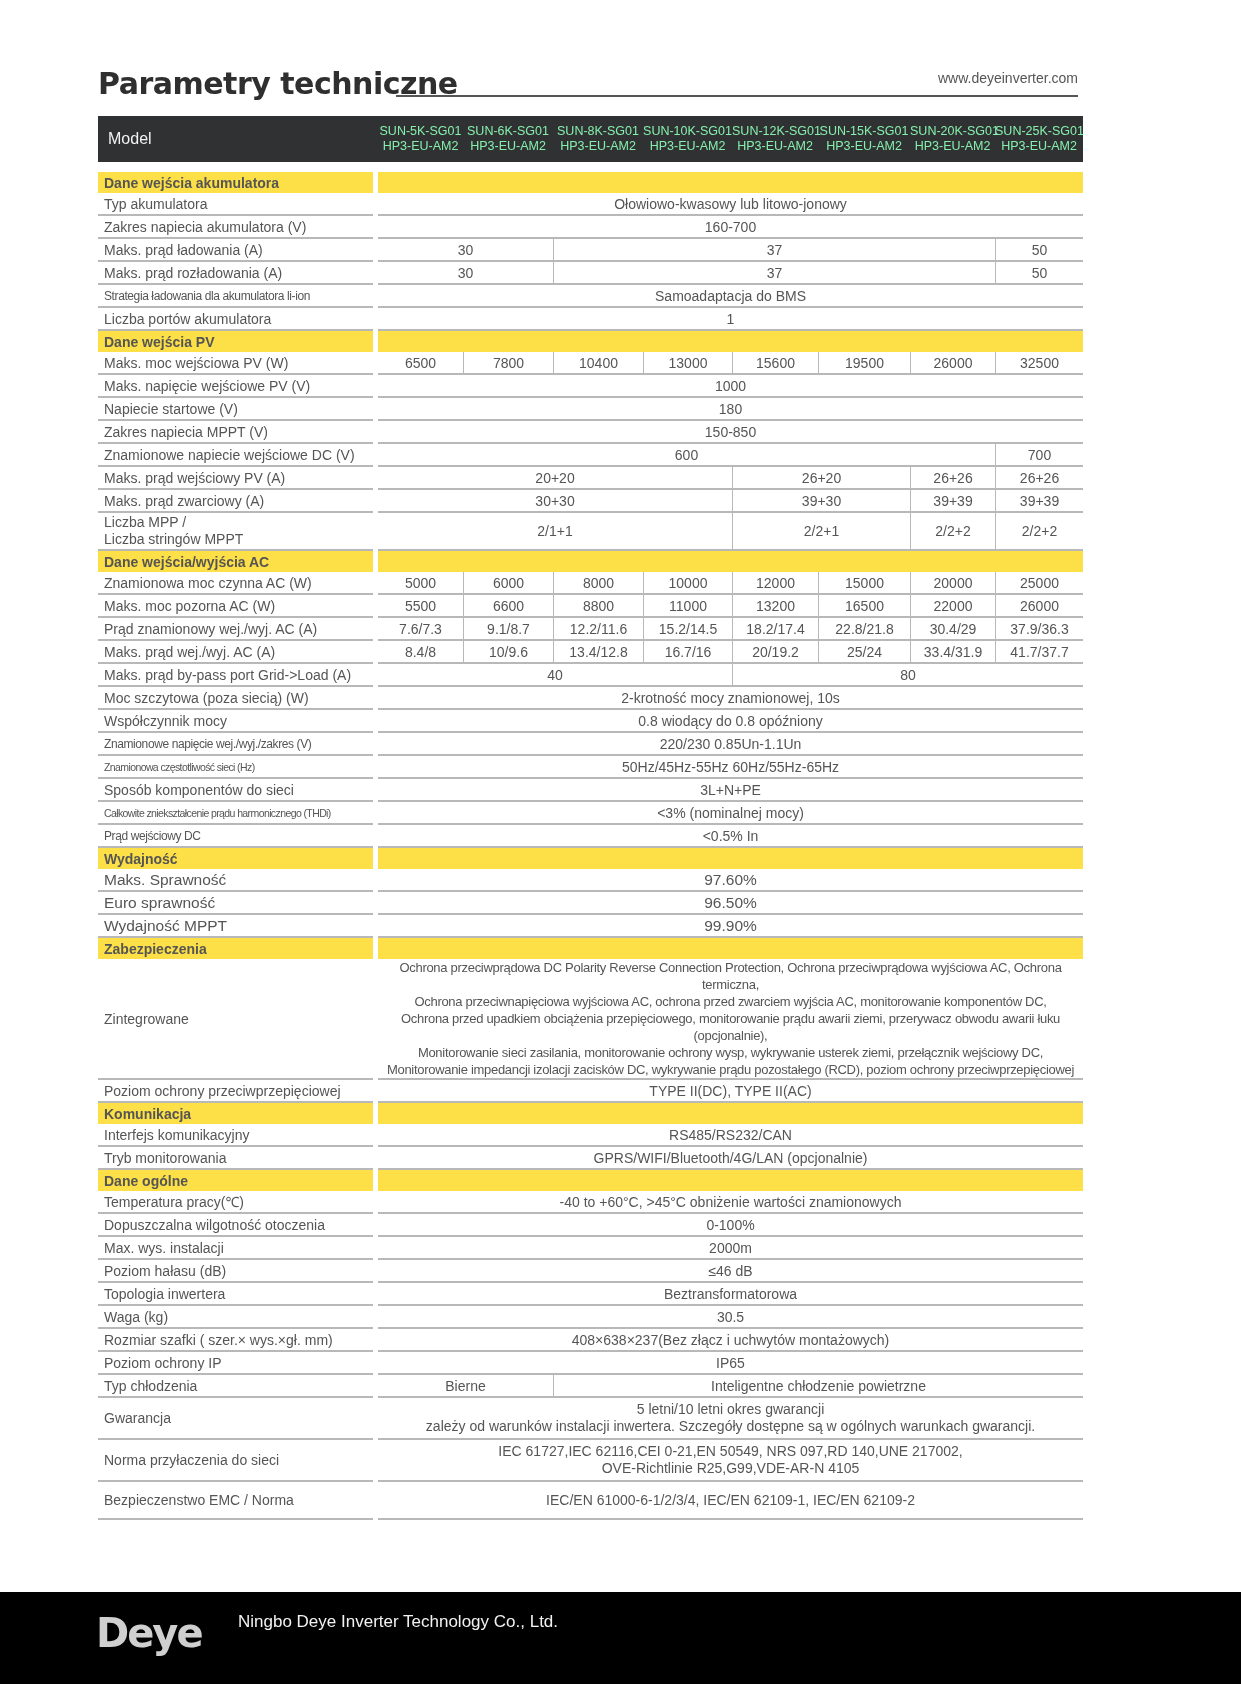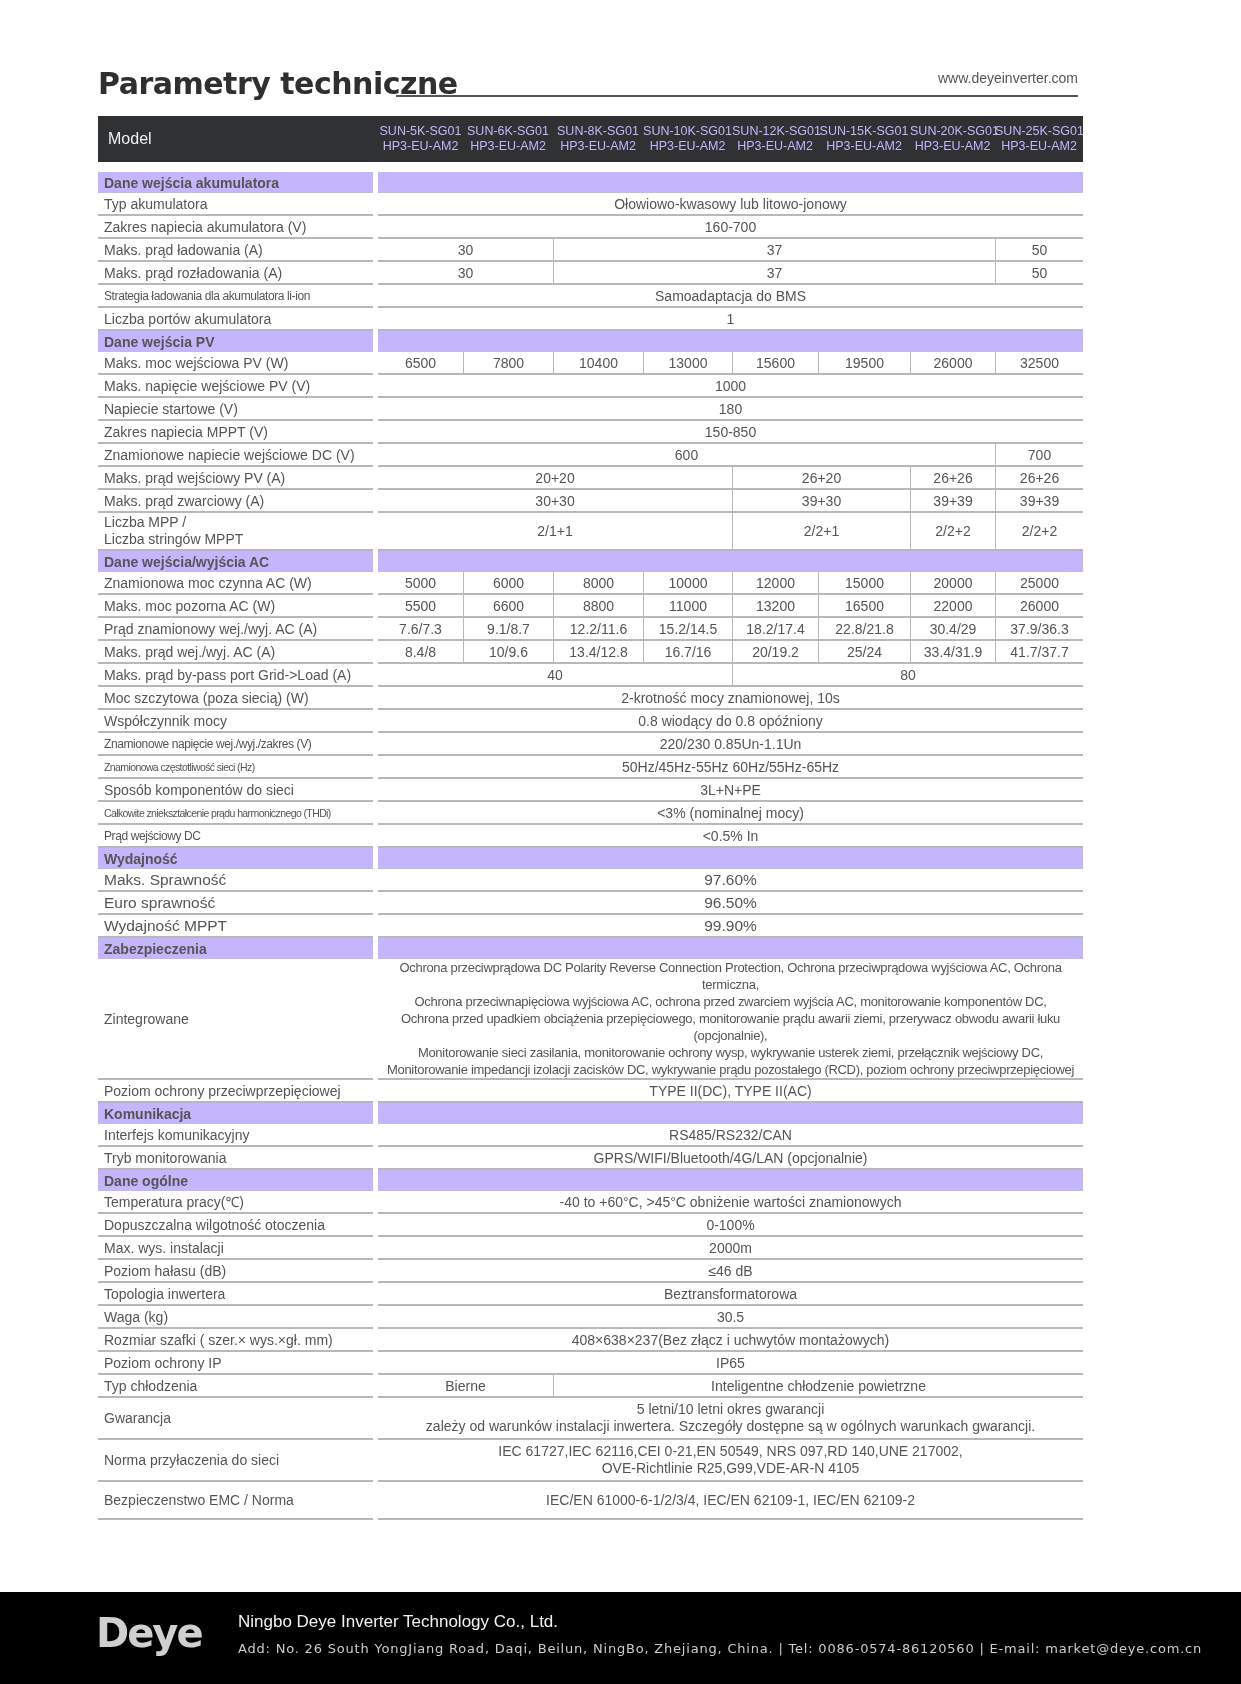--- a/index.html
+++ b/index.html
@@ -13,26 +13,26 @@
 
   table.spec { position: absolute; left: 98px; top: 116px; width: 980px; border-collapse: separate;
                border-spacing: 0; table-layout: fixed; }
   table.spec col.c-label { width: 275px; }
   table.spec col.c-gap { width: 5px; }
   table.spec col.c1 { width: 85px; } table.spec col.c2 { width: 90px; }
   table.spec col.c3 { width: 90px; } table.spec col.c4 { width: 89px; }
   table.spec col.c5 { width: 86px; } table.spec col.c6 { width: 92px; }
   table.spec col.c7 { width: 85px; } table.spec col.c8 { width: 88px; }
 
-  tr.model-row td { background: #2f3133; color: #c4b5fd; height: 46px; padding: 0; }
+  tr.model-row td { background: #2f3133; color: #86efac; height: 46px; padding: 0; }
   tr.model-row td.label { font-weight: normal; font-size: 16px; padding-left: 10px; color: #f2f2f2; }
   tr.model-row td.model { text-align: center; font-size: 12.5px; line-height: 15px; white-space: nowrap; }
   tr.spacer td { height: 10px; padding: 0; }
 
-  tr.section td { background: #c4b5fd; height: 21px; padding: 0; }
+  tr.section td { background: #fde047; height: 21px; padding: 0; }
   tr.section td.label { font-weight: bold; font-size: 14px; color: #555; padding-left: 6px; }
   tr.section td.gap { background: #fff; }
 
   tr.data td { font-size: 14px; padding: 0; height: 21px; border-bottom: 2px solid #b8b8b8; }
   tr.data td.label { padding-left: 6px; color: #555; white-space: nowrap; overflow: hidden; }
   tr.data td.gap { border-bottom: none; }
   tr.data td.val { text-align: center; color: #555; border-left: 1px solid #b8b8b8; }
   tr.data td.val.first { border-left: none; }
   tr.data td.small { font-size: 12px; letter-spacing: -0.4px; }
   tr.data td.xsmall { font-size: 10.5px; letter-spacing: -0.6px; }
@@ -431,14 +431,13 @@
         <td colspan="8" class="val first">IEC/EN 61000-6-1/2/3/4, IEC/EN 62109-1, IEC/EN 62109-2</td>
       </tr>
     </tbody>
 </table>
 
 <div class="footer">
   <div class="logo">
     <span class="word">Deye</span>
   </div>
   <div class="company">Ningbo Deye Inverter Technology Co., Ltd.</div>
-  <div class="address">Add: No. 26 South YongJiang Road, Daqi, Beilun, NingBo, Zhejiang, China.  |  Tel: 0086-0574-86120560  |  E-mail: market@deye.com.cn</div>
 </div>
 
 </body></html>

